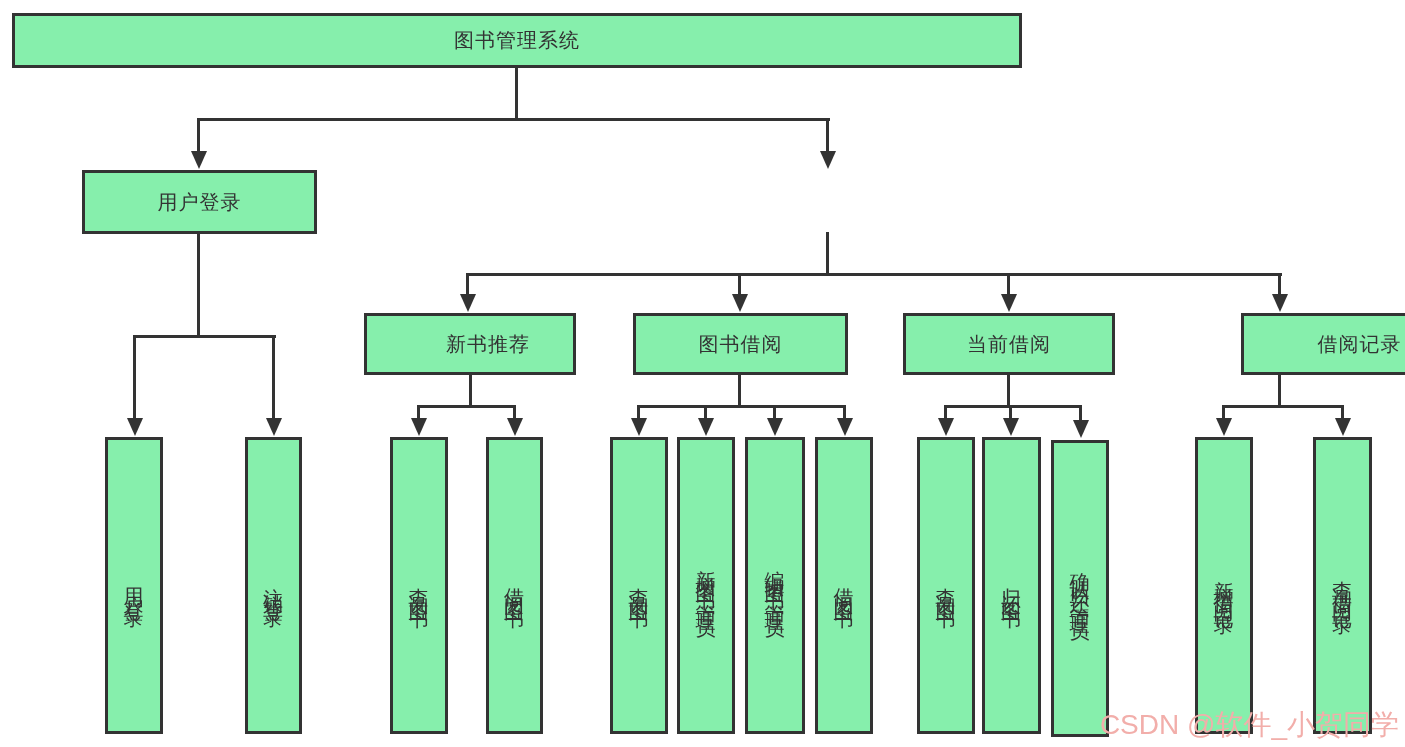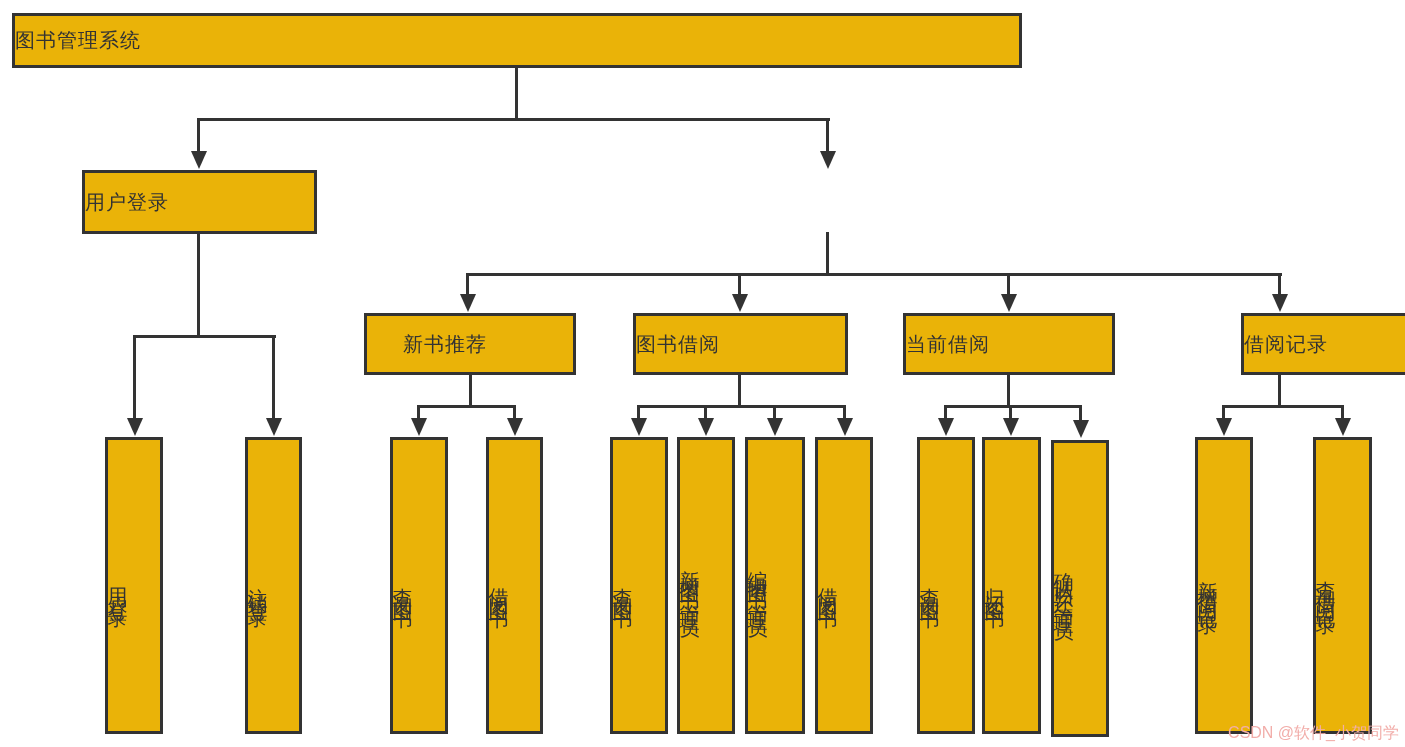--- a/index.html
+++ b/index.html
@@ -7,23 +7,24 @@
     position:relative;
     width:1405px; height:747px;
     background:#ffffff;
     font-family:"Liberation Sans","DejaVu Sans",sans-serif;
     overflow:hidden;
   }
   .box {
     position:absolute;
     box-sizing:border-box;
     border:3px solid #333333;
-    background:#eab308;
+    background:#86efac;
     display:flex;
     align-items:center;
+    justify-content:center;
     color:#333333;
   }
   .hlabel { font-size:20px; letter-spacing:1px; white-space:nowrap; }
   .vlabel {
     writing-mode:vertical-rl;
     text-orientation:mixed;
     font-size:20px;
     letter-spacing:7px;
     line-height:1;
     white-space:nowrap;
@@ -32,21 +33,21 @@
   .arrow {
     position:absolute;
     width:0; height:0;
     border-left:8px solid transparent;
     border-right:8px solid transparent;
     border-top:18px solid #333333;
   }
   #watermark {
     position:absolute;
     right:6px; bottom:3px;
-    font-size:16px;
+    font-size:28px;
     color:#f2aeaa;
     z-index:10;
     white-space:nowrap;
   }
 </style>
 </head>
 <body>
 
 <div id="stage">
 

